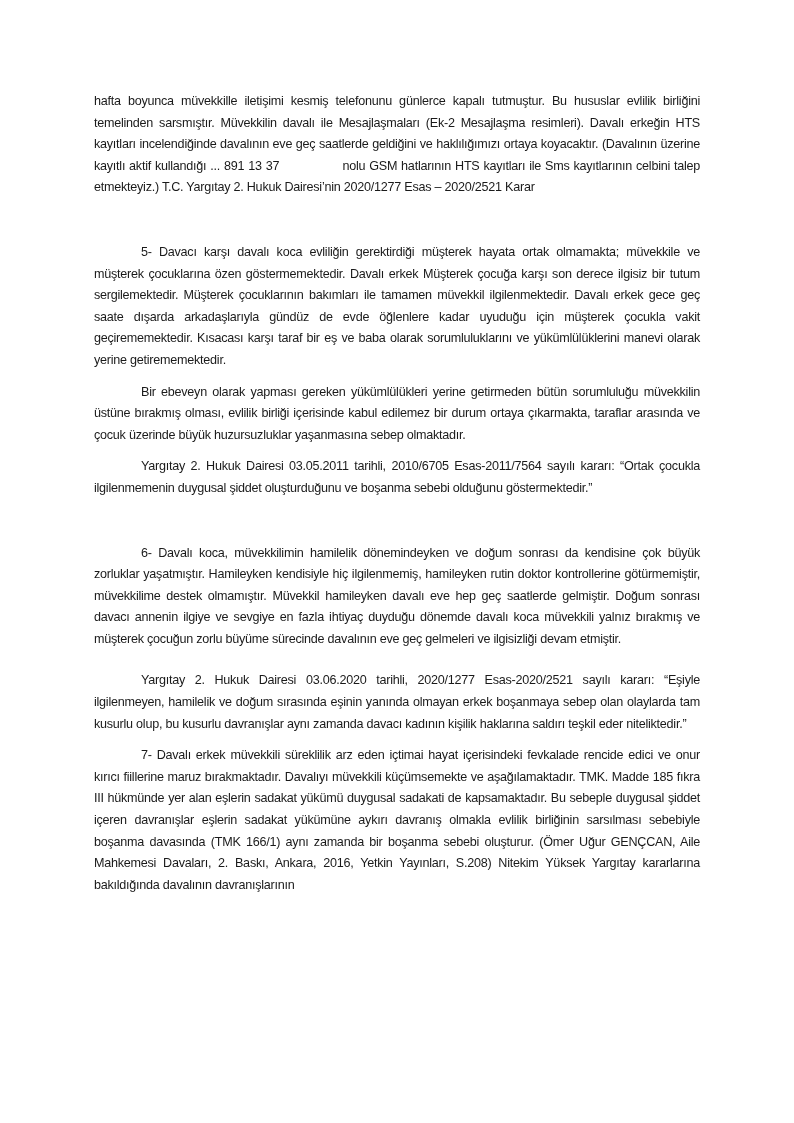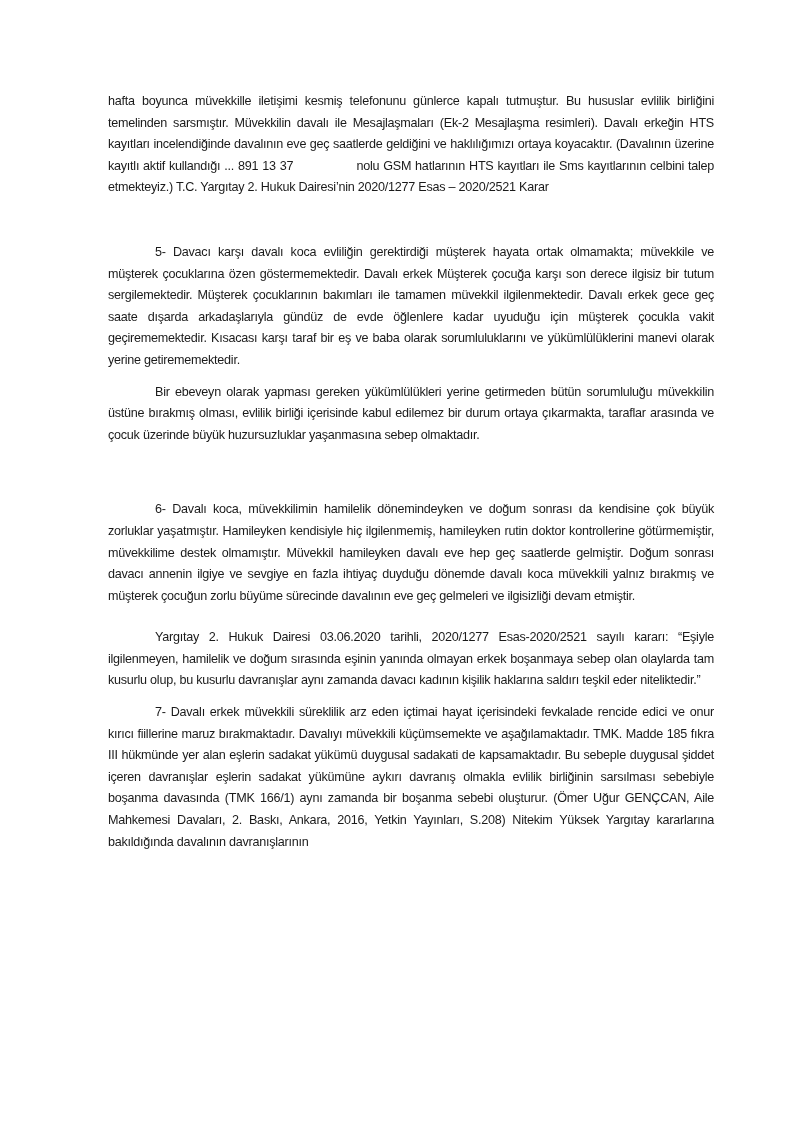--- a/index.html
+++ b/index.html
@@ -1,37 +1,38 @@
 <!DOCTYPE html>
 <html><head>
   <meta charset="utf-8">
   <style>
     html, body { margin: 0; padding: 0; background: #ffffff; }
     body { width: 794px; height: 1123px; position: relative; overflow: hidden; }
     .page {
-      position: absolute; left: 108px; top: 91px; width: 606px;
+      position: absolute; left: 94px; top: 91px; width: 606px;
       font-family: "Liberation Sans", sans-serif;
       font-size: 12.6px; line-height: 21.6px; color: #1a1a1a;
       letter-spacing: -0.25px;
     }
     .p { margin: 0; text-align: justify; }
     .p.indent { text-indent: 47px; }
     .gap-s { height: 10px; }
     .gap-l { height: 43px; }
   </style>
 </head>
 <body>
 
 <div class="page">
   <p class="p" style="white-space: pre-wrap;">hafta boyunca müvekkille iletişimi kesmiş telefonunu günlerce kapalı tutmuştur. Bu hususlar evlilik birliğini temelinden sarsmıştır. Müvekkilin davalı ile Mesajlaşmaları (Ek-2 Mesajlaşma resimleri). Davalı erkeğin HTS kayıtları incelendiğinde davalının eve geç saatlerde geldiğini ve haklılığımızı ortaya koyacaktır. (Davalının üzerine kayıtlı aktif kullandığı ... 891 13 37                nolu GSM hatlarının HTS kayıtları ile Sms kayıtlarının celbini talep etmekteyiz.) T.C. Yargıtay 2. Hukuk Dairesi’nin 2020/1277 Esas – 2020/2521 Karar</p>
   <div class="gap-l"></div>
   <p class="p indent">5- Davacı karşı davalı koca evliliğin gerektirdiği müşterek hayata ortak olmamakta; müvekkile ve müşterek çocuklarına özen göstermemektedir. Davalı erkek Müşterek çocuğa karşı son derece ilgisiz bir tutum sergilemektedir. Müşterek çocuklarının bakımları ile tamamen müvekkil ilgilenmektedir. Davalı erkek gece geç saate dışarda arkadaşlarıyla gündüz de evde öğlenlere kadar uyuduğu için müşterek çocukla vakit geçirememektedir. Kısacası karşı taraf bir eş ve baba olarak sorumluluklarını ve yükümlülüklerini manevi olarak yerine getirememektedir.</p>
   <div class="gap-s"></div>
   <p class="p indent">Bir ebeveyn olarak yapması gereken yükümlülükleri yerine getirmeden bütün sorumluluğu müvekkilin üstüne bırakmış olması, evlilik birliği içerisinde kabul edilemez bir durum ortaya çıkarmakta, taraflar arasında ve çocuk üzerinde büyük huzursuzluklar yaşanmasına sebep olmaktadır.</p>
   <div class="gap-s"></div>
+  <p class="p indent">Yargıtay 2. Hukuk Dairesi 03.05.2011 tarihli, 2010/6705 Esas-2011/7564 sayılı kararı: “Ortak çocukla ilgilenmemenin duygusal şiddet oluşturduğunu ve boşanma sebebi olduğunu göstermektedir.”</p>
   <div class="gap-l"></div>
   <p class="p indent">6- Davalı koca, müvekkilimin hamilelik dönemindeyken ve doğum sonrası da kendisine çok büyük zorluklar yaşatmıştır. Hamileyken kendisiyle hiç ilgilenmemiş, hamileyken rutin doktor kontrollerine götürmemiştir, müvekkilime destek olmamıştır. Müvekkil hamileyken davalı eve hep geç saatlerde gelmiştir. Doğum sonrası davacı annenin ilgiye ve sevgiye en fazla ihtiyaç duyduğu dönemde davalı koca müvekkili yalnız bırakmış ve müşterek çocuğun zorlu büyüme sürecinde davalının eve geç gelmeleri ve ilgisizliği devam etmiştir.</p>
   <div class="gap-s"></div>
   <div class="gap-s"></div>
   <p class="p indent">Yargıtay 2. Hukuk Dairesi 03.06.2020 tarihli, 2020/1277 Esas-2020/2521 sayılı kararı: “Eşiyle ilgilenmeyen, hamilelik ve doğum sırasında eşinin yanında olmayan erkek boşanmaya sebep olan olaylarda tam kusurlu olup, bu kusurlu davranışlar aynı zamanda davacı kadının kişilik haklarına saldırı teşkil eder niteliktedir.”</p>
   <div class="gap-s"></div>
   <p class="p indent">7- Davalı erkek müvekkili süreklilik arz eden içtimai hayat içerisindeki fevkalade rencide edici ve onur kırıcı fiillerine maruz bırakmaktadır. Davalıyı müvekkili küçümsemekte ve aşağılamaktadır. TMK. Madde 185 fıkra III hükmünde yer alan eşlerin sadakat yükümü duygusal sadakati de kapsamaktadır. Bu sebeple duygusal şiddet içeren davranışlar eşlerin sadakat yükümüne aykırı davranış olmakla evlilik birliğinin sarsılması sebebiyle boşanma davasında (TMK 166/1) aynı zamanda bir boşanma sebebi oluşturur. (Ömer Uğur GENÇCAN, Aile Mahkemesi Davaları, 2. Baskı, Ankara, 2016, Yetkin Yayınları, S.208) Nitekim Yüksek Yargıtay kararlarına bakıldığında davalının davranışlarının</p>
 </div>
 
 </body></html>

